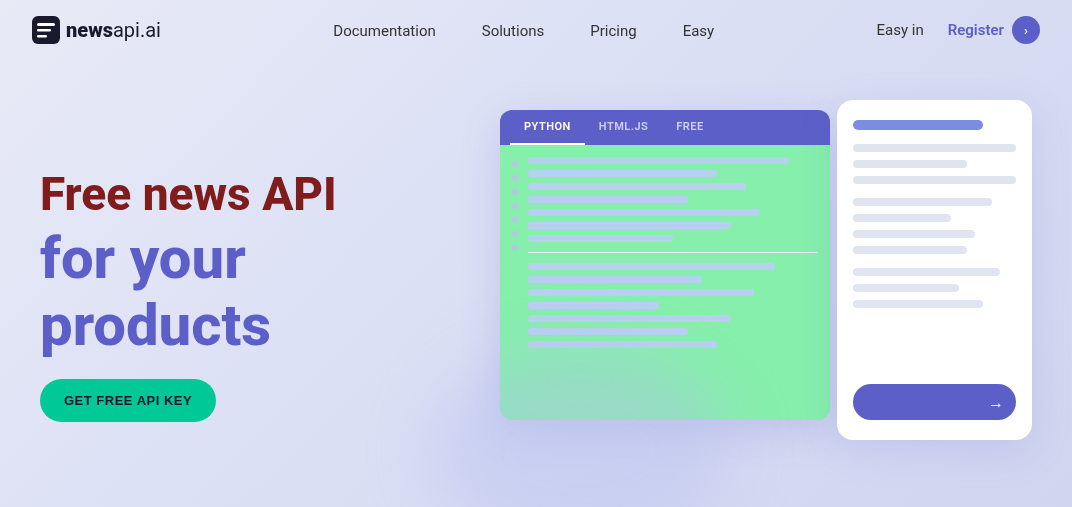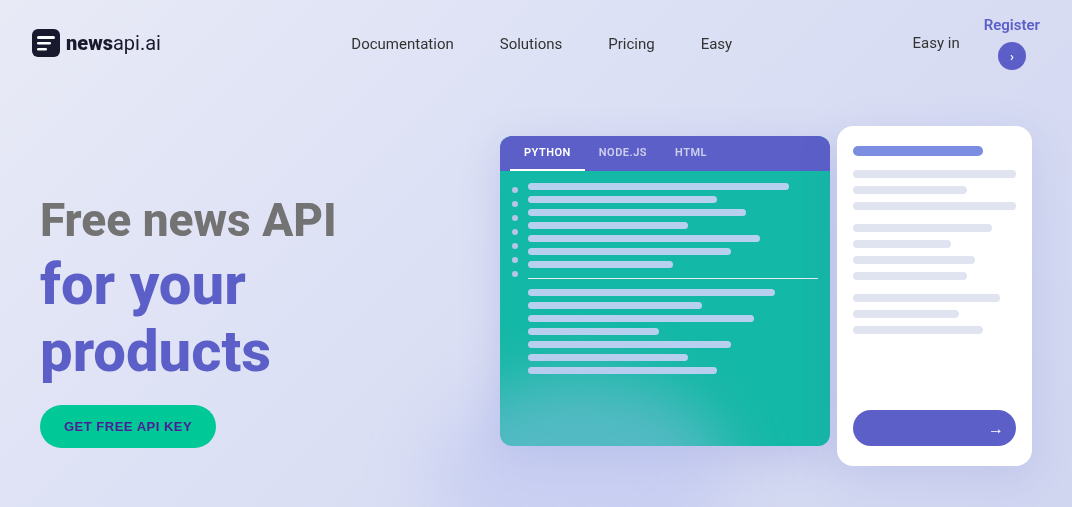--- a/index.html
+++ b/index.html
@@ -72,21 +72,20 @@
     }
 
     .register-btn {
       display: flex;
       align-items: center;
       gap: 8px;
       text-decoration: none;
       color: #5b5fc7;
       font-size: 15px;
       font-weight: 600;
-      flex-direction: column;
     }
 
     .register-circle {
       width: 28px;
       height: 28px;
       border-radius: 50%;
       background: #5b5fc7;
       display: flex;
       align-items: center;
       justify-content: center;
@@ -103,21 +102,21 @@
     }
 
     .hero-left {
       flex: 0 0 400px;
       padding-top: 10px;
     }
 
     .hero-title-dark {
       font-size: 46px;
       font-weight: 800;
-      color: #737373;
+      color: #7f1d1d;
       line-height: 1.15;
       margin-bottom: 4px;
     }
 
     .hero-title-purple {
       font-size: 58px;
       font-weight: 800;
       color: #5b5fc7;
       line-height: 1.15;
       margin-bottom: 20px;
@@ -132,21 +131,21 @@
     }
 
     .hero-buttons {
       display: flex;
       gap: 16px;
       align-items: center;
     }
 
     .btn-free {
       background: #00c896;
-      color: #4c1d95;
+      color: #0f172a;
       border: none;
       border-radius: 30px;
       padding: 14px 24px;
       font-size: 13px;
       font-weight: 700;
       letter-spacing: 0.5px;
       cursor: pointer;
       text-transform: uppercase;
     }
 
@@ -187,21 +186,21 @@
       margin-left: 40px;
     }
 
     
     .code-panel {
       position: absolute;
       left: 20px;
       top: 20px;
       width: 330px;
       height: 310px;
-      background: #14b8a6;
+      background: #86efac;
       border-radius: 12px;
       box-shadow: 0 10px 40px rgba(90, 95, 200, 0.2);
       overflow: hidden;
     }
 
     .code-tabs {
       background: #5b5fc7;
       display: flex;
       gap: 0;
       padding: 0 10px;
@@ -371,22 +370,22 @@
     <div class="hero-buttons">
       <button class="btn-free">GET FREE API KEY</button>
     </div>
   </div>
 
   <div class="hero-right">
 
     <div class="code-panel">
       <div class="code-tabs">
         <div class="code-tab active">PYTHON</div>
-        <div class="code-tab">NODE.JS</div>
-        <div class="code-tab">HTML</div>
+        <div class="code-tab">HTML.JS</div>
+        <div class="code-tab">FREE</div>
       </div>
       <div class="code-body">
         <div class="code-dots-col">
           <div class="code-dot"></div>
           <div class="code-dot"></div>
           <div class="code-dot"></div>
           <div class="code-dot"></div>
           <div class="code-dot"></div>
           <div class="code-dot"></div>
           <div class="code-dot"></div>

